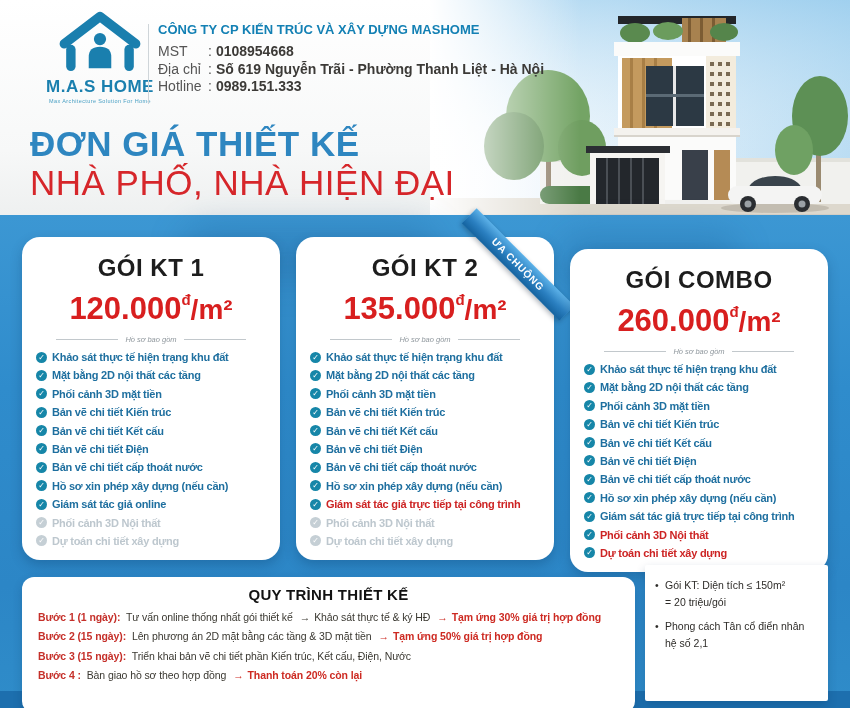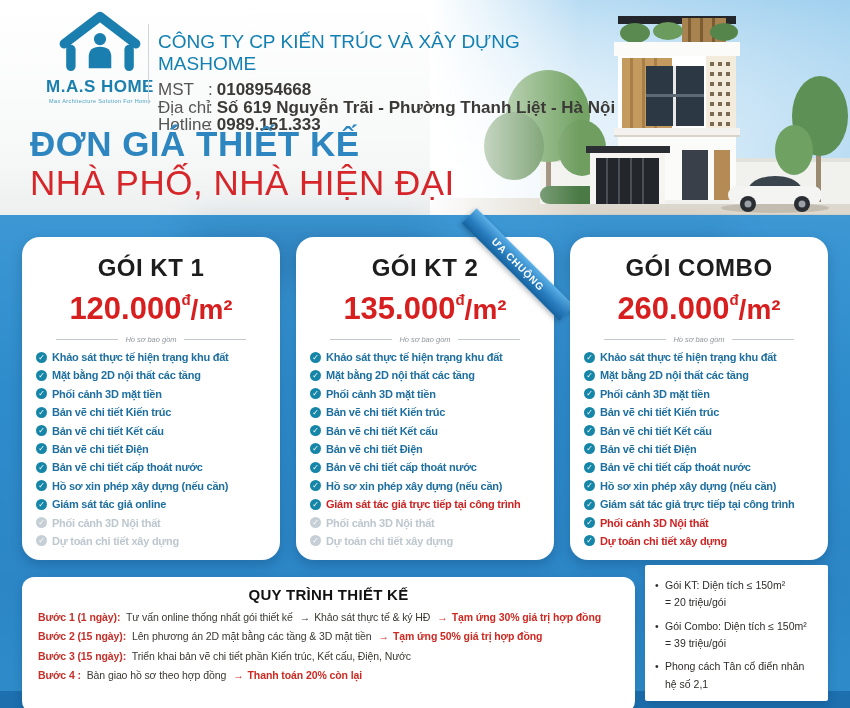--- a/index.html
+++ b/index.html
@@ -12,22 +12,22 @@
 
   
   .header{position:absolute;top:0;left:0;width:850px;height:215px;
     background:linear-gradient(180deg,#ffffff 0%,#f7f8f8 70%,#eef0f0 100%);}
   .house-scene{position:absolute;top:0;right:0;width:420px;height:232px;}
   .logo-block{position:absolute;left:44px;top:10px;width:112px;text-align:center;}
   .brand-name{color:#1a7fae;font-weight:bold;font-size:17px;letter-spacing:.5px;margin-top:1px;}
   .brand-tagline{color:#4aa0c4;font-size:5.5px;letter-spacing:.4px;margin-top:1px;}
   .v-divider{position:absolute;left:148px;top:24px;width:1px;height:80px;background:#cfd5d9;}
   .company-info{position:absolute;left:158px;top:22px;width:420px;}
-  .company-name{color:#1380b4;font-weight:normal;font-size:19px;margin-bottom:6px;margin-top:9px;}
-  .info-row{font-size:17px;color:#5a5a5a;line-height:17.5px;white-space:nowrap;}
+  .company-name{color:#1380b4;font-weight:bold;font-size:13px;margin-bottom:6px;}
+  .info-row{font-size:14px;color:#5a5a5a;line-height:17.5px;white-space:nowrap;}
   .info-row .lbl{display:inline-block;width:50px;color:#555;}
   .info-row .sep{margin-right:4px;color:#555;}
   .info-row .val{font-weight:bold;color:#3c3a37;}
 
   
   .page-title{position:absolute;left:30px;top:124px;line-height:1.12;}
   .title-line1{color:#2e86c0;font-weight:bold;font-size:35px;letter-spacing:.5px;}
   .title-line2{color:#d6262a;font-weight:normal;font-size:35px;letter-spacing:.5px;}
 
   
@@ -37,21 +37,21 @@
   .blob1{left:180px;top:8px;width:260px;height:60px;}
   .blob2{left:560px;top:18px;width:180px;height:50px;}
   .sea-band{position:absolute;left:0;bottom:0;width:850px;height:17px;background:#1d6fae;}
 
   
   .packages-row{position:absolute;top:237px;left:0;width:850px;height:323px;}
   .pkg-card{position:absolute;top:0;width:258px;height:323px;background:#ffffff;
     border-radius:18px;box-shadow:0 5px 12px rgba(5,45,85,.25);}
   .pkg-card:nth-child(1){left:22px;}
   .pkg-card:nth-child(2){left:296px;}
-  .pkg-card:nth-child(3){left:570px;}
+  .pkg-card:nth-child(3){left:570px;margin-top:12px;}
   .pkg-name{text-align:center;margin-top:17px;font-size:24px;font-weight:bold;color:#1d1d1d;letter-spacing:.5px;}
   .pkg-price{text-align:center;margin-top:9px;color:#d81f1f;font-weight:bold;font-size:31px;white-space:nowrap;}
   .pkg-price .cur{font-size:15px;vertical-align:14px;}
   .pkg-price .unit{font-size:28px;}
   .includes-divider{display:flex;align-items:center;gap:7px;margin:8px 34px 7px;color:#8e969c;font-size:7.5px;font-style:italic;}
   .includes-divider::before,.includes-divider::after{content:"";flex:1;height:1px;background:#c2c8cc;}
   .pkg-items{list-style:none;margin:2px 0 0;padding:0 6px 0 14px;}
   .pkg-item{display:flex;align-items:center;gap:5px;margin-bottom:6.4px;
     font-size:11px;font-weight:bold;letter-spacing:-.25px;white-space:nowrap;color:#1e6f9f;}
   .check{flex:none;width:11px;height:11px;border-radius:50%;background:#1686a8;color:#fff;
@@ -415,20 +415,18 @@
         <div class="process-step">
     <span class="step-label">Bước 4 :</span>
   <span class="seg seg-normal">Bàn giao hồ sơ theo hợp đồng</span><span class="seg seg-arrow-red">→</span><span class="seg seg-red">Thanh toán 20% còn lại</span></div>
       </div>
   </div>
 
   <div class="notes-card">
     <div>
         <div class="note-item">Gói KT: Diện tích ≤ 150m²
 = 20 triệu/gói</div>
-        <div class="note-item">Gói Combo: Diện tích ≤ 150m²
-= 39 triệu/gói</div>
         <div class="note-item">Phong cách Tân cổ điển nhân
 hệ số 2,1</div>
       </div>
   </div>
 
 </div>
 
 </body></html>

